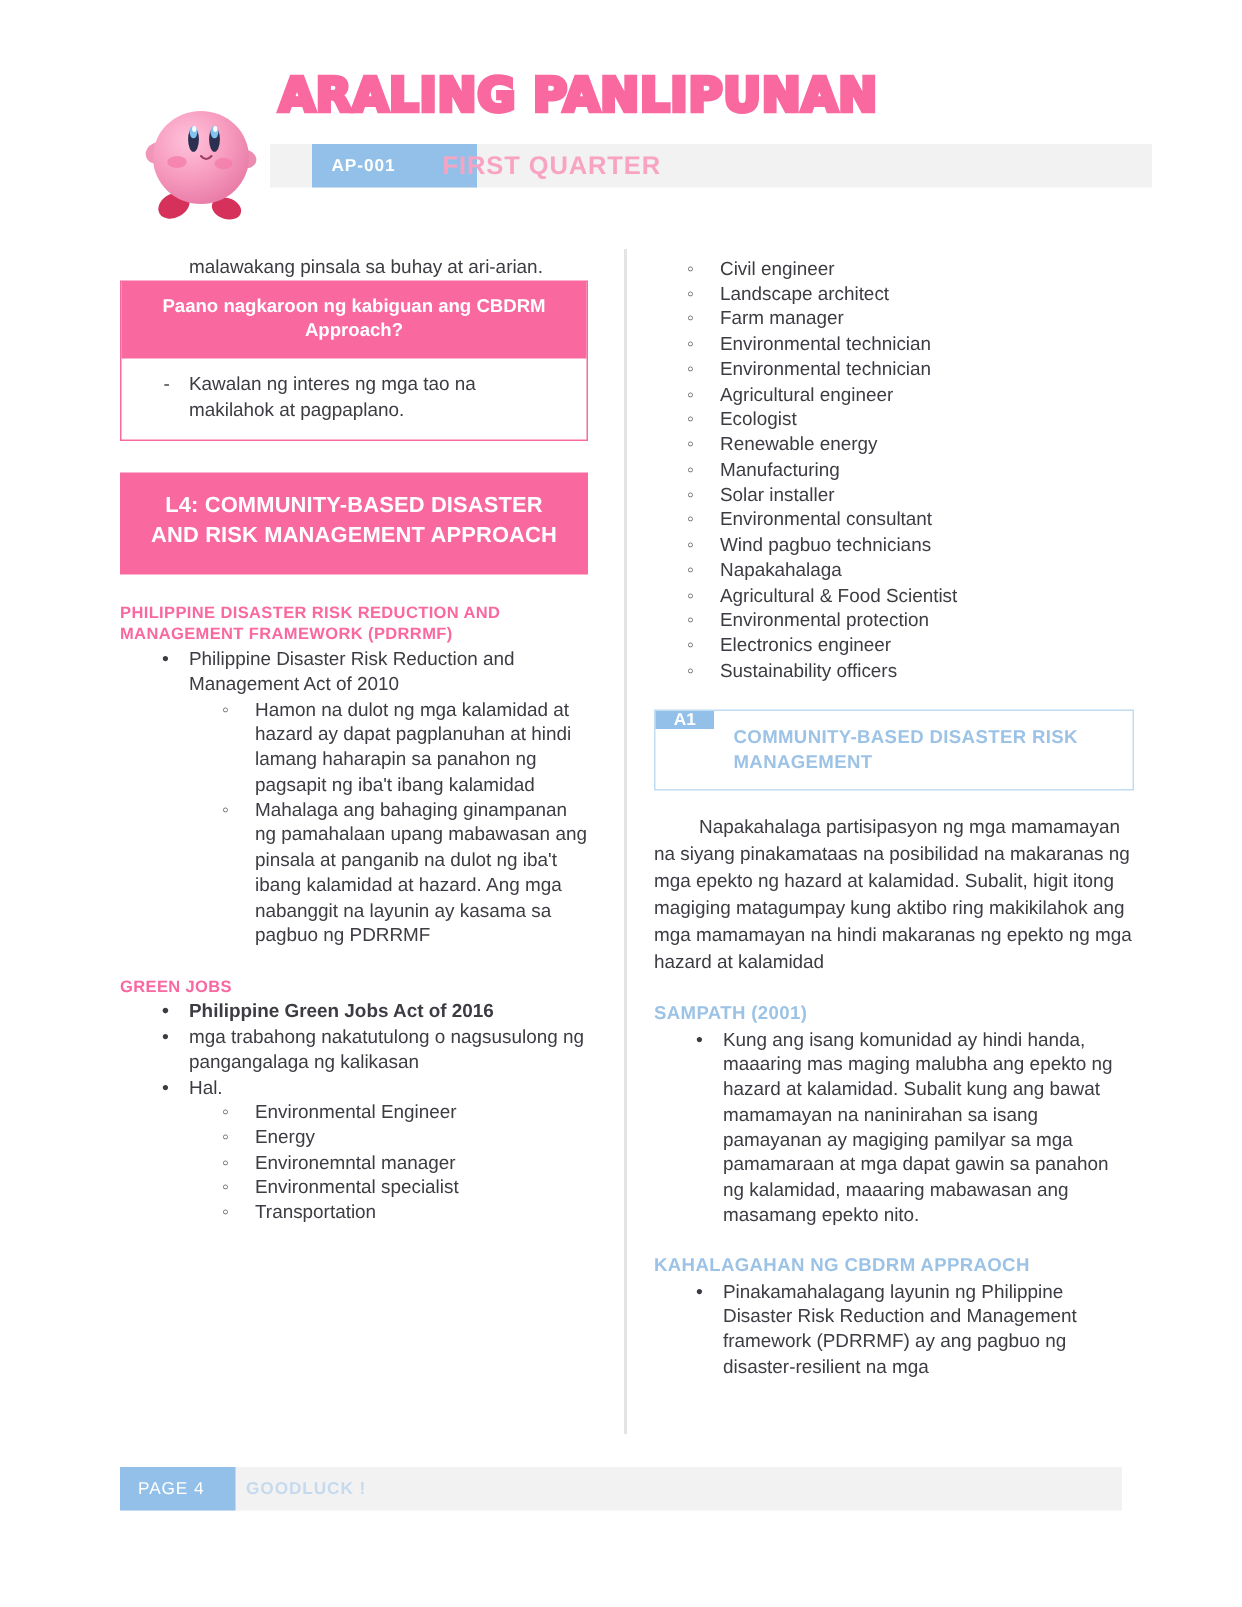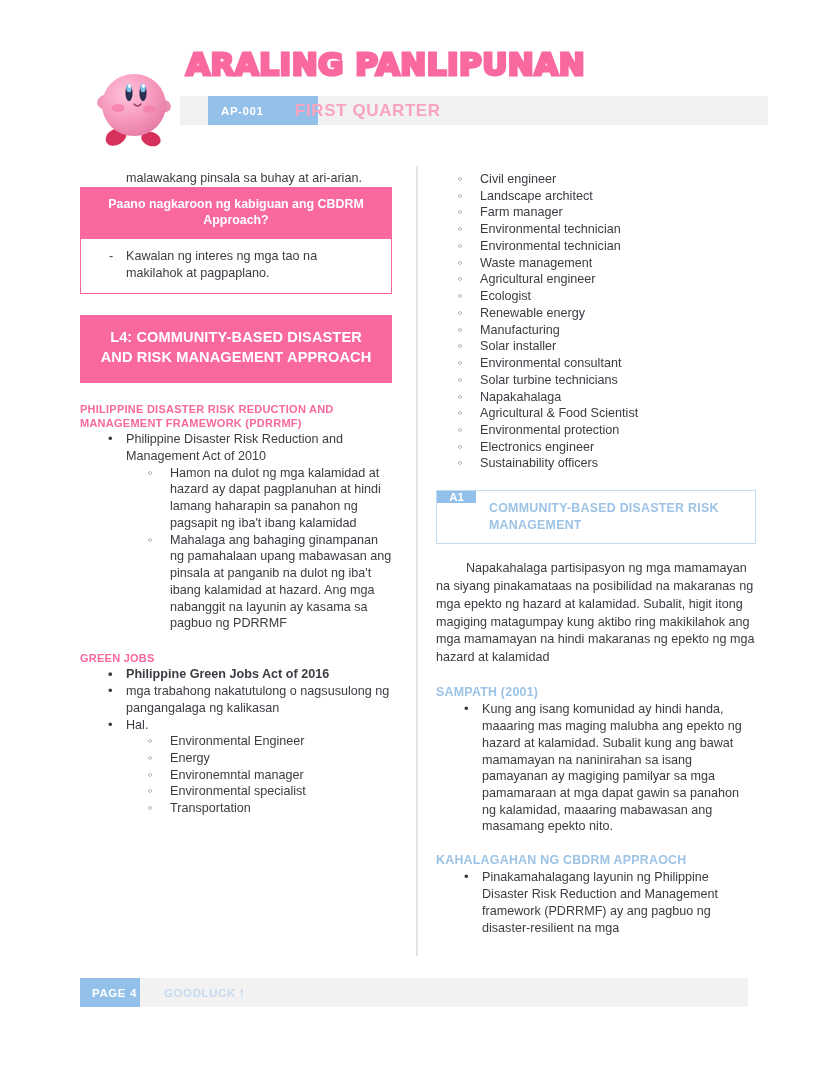--- a/index.html
+++ b/index.html
@@ -273,26 +273,26 @@
     position: absolute;
     left: 80px;
     top: 978px;
     width: 668px;
     height: 29px;
     background: #f2f2f2;
   }
   .footer-badge {
     position: absolute;
     left: 0; top: 0;
-    width: 60px;
+    width: 77px;
     height: 29px;
     background: #92c0e8;
     color: #ffffff;
     font-size: 11.5px;
-    font-weight: 700;
+    font-weight: 400;
     letter-spacing: 0.6px;
     display: flex;
     align-items: center;
     padding-left: 12px;
     box-sizing: border-box;
   }
   .footer-note {
     position: absolute;
     left: 84px; top: 0;
     height: 29px;
@@ -403,28 +403,27 @@
   </div>
 
   <div class="col col-right">
 
     <ul class="l2 top">
       <li>Civil engineer</li>
       <li>Landscape architect</li>
       <li>Farm manager</li>
       <li>Environmental technician</li>
       <li>Environmental technician</li>
-      <li>Waste management</li>
       <li>Agricultural engineer</li>
       <li>Ecologist</li>
       <li>Renewable energy</li>
       <li>Manufacturing</li>
       <li>Solar installer</li>
       <li>Environmental consultant</li>
-      <li>Solar turbine technicians</li>
+      <li>Wind pagbuo technicians</li>
       <li>Napakahalaga</li>
       <li>Agricultural &amp; Food Scientist</li>
       <li>Environmental protection</li>
       <li>Electronics engineer</li>
       <li>Sustainability officers</li>
     </ul>
 
     <div class="a-card">
       <div class="a-tab">A1</div>
       <div class="a-title">COMMUNITY-BASED DISASTER RISK MANAGEMENT</div>

